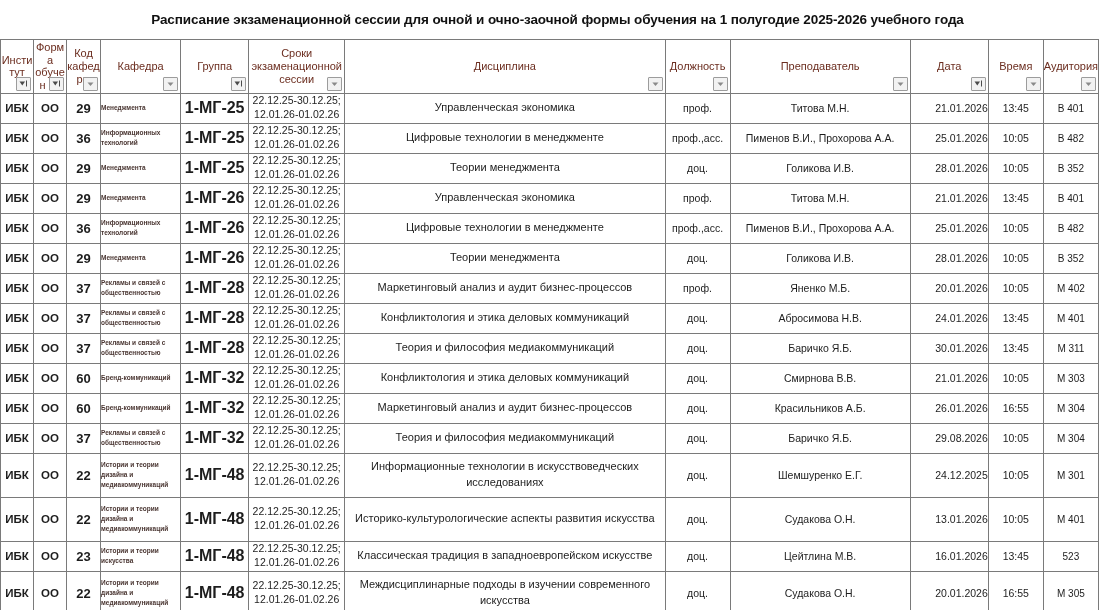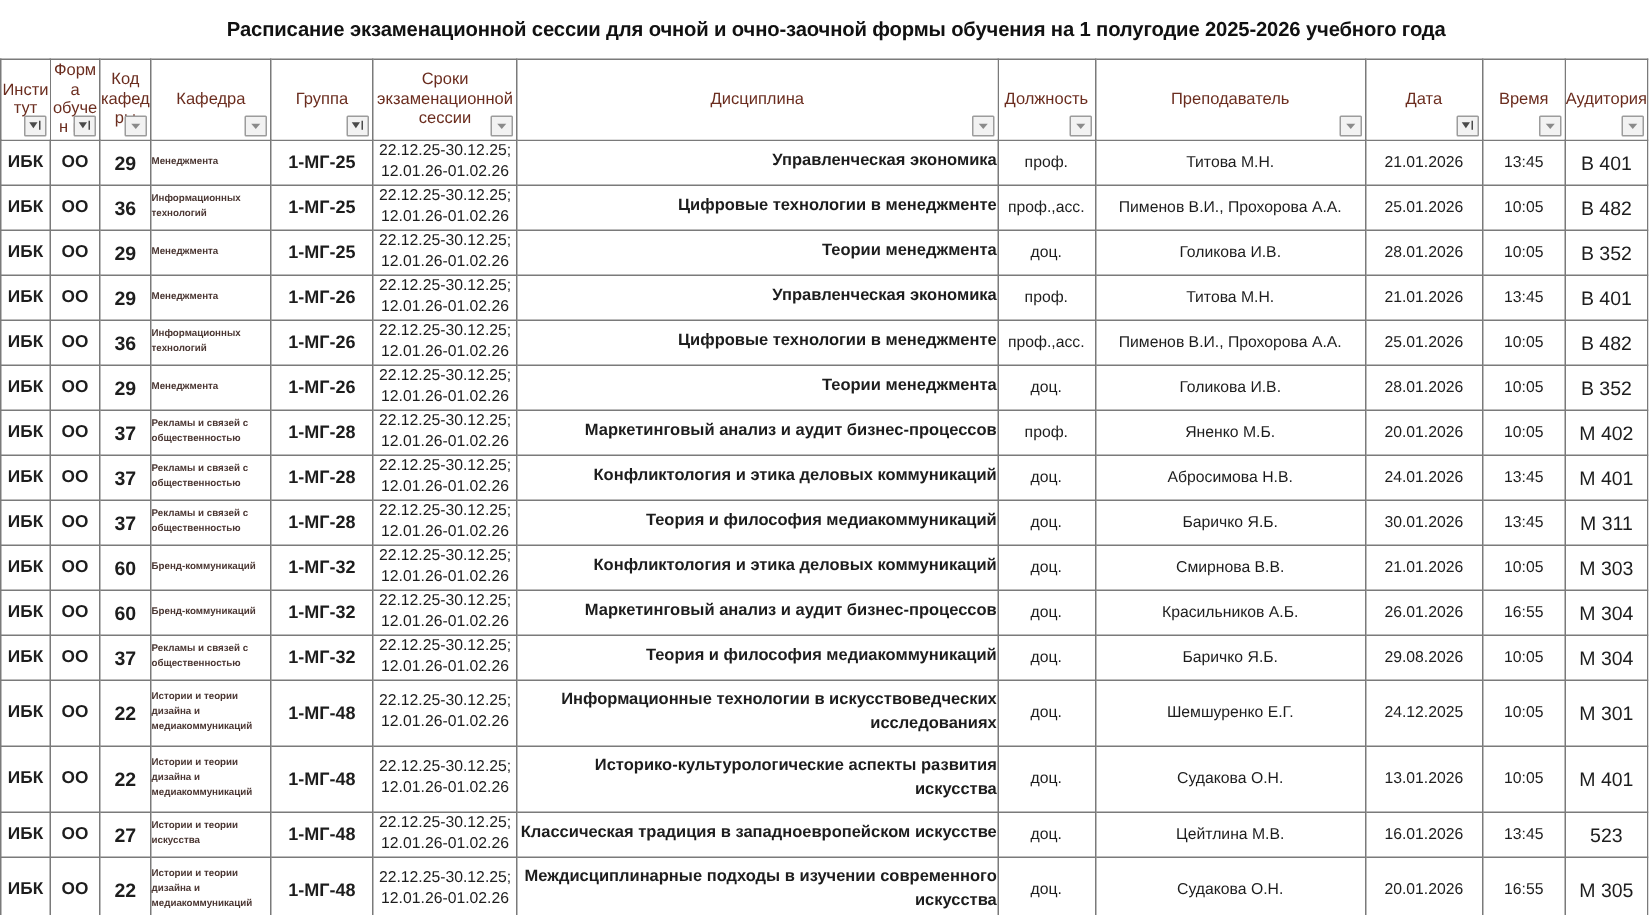--- a/index.html
+++ b/index.html
@@ -90,53 +90,52 @@
   td.c-post,
   td.c-teacher,
   td.c-date,
   td.c-time,
   td.c-room {
     text-align: center;
     color: #1d1d1d;
   }
   td.c-inst, td.c-form { font-weight: bold; font-size: 11.5px; margin-left: 24px; }
   td.c-code { font-weight: bold; font-size: 13px; }
-  td.c-group { font-weight: bold; font-size: 12px; }
+  td.c-group { font-weight: bold; font-size: 16px; }
 
   td.c-kafedra {
     text-align: left;
     padding: 2px 4px;
     font-size: 6.5px;
     line-height: 1.55;
     color: #4a3632;
     font-weight: bold;
   }
 
   td.c-terms {
     font-size: 10.5px;
     line-height: 1.32;
     white-space: pre-line;
     color: #1d1d1d;
     margin-left: 41px;
   }
 
   td.c-disc {
-    text-align: right;
+    text-align: center;
     padding: 2px 6px;
     font-size: 11px;
     line-height: 1.45;
     color: #1d1d1d;
-    font-weight: bold;
   }
 
   td.c-post { font-size: 10.5px; }
   td.c-teacher { font-size: 10.5px; }
-  td.c-date { font-size: 10.5px; }
+  td.c-date { font-size: 10.5px; text-align: right; }
   td.c-time { font-size: 10.5px; }
-  td.c-room { font-size: 13px; }
+  td.c-room { font-size: 10px; }
 
   
   col.w-inst    { width: 33px; }
   col.w-form    { width: 33px; }
   col.w-code    { width: 34px; }
   col.w-kafedra { width: 80px; }
   col.w-group   { width: 68px; }
   col.w-terms   { width: 96px; }
   col.w-disc    { width: 320px; }
   col.w-post    { width: 65px; }
@@ -476,21 +475,21 @@
         <td class="c-disc">Историко-культурологические аспекты развития искусства</td>
         <td class="c-post">доц.</td>
         <td class="c-teacher">Судакова О.Н.</td>
         <td class="c-date">13.01.2026</td>
         <td class="c-time">10:05</td>
         <td class="c-room">М 401</td>
       </tr>
       <tr>
         <td class="c-inst">ИБК</td>
         <td class="c-form">ОО</td>
-        <td class="c-code">27</td>
+        <td class="c-code">23</td>
         <td class="c-kafedra">Истории и теории искусства</td>
         <td class="c-group">1-МГ-48</td>
         <td class="c-terms">22.12.25-30.12.25;
 12.01.26-01.02.26</td>
         <td class="c-disc">Классическая традиция в западноевропейском искусстве</td>
         <td class="c-post">доц.</td>
         <td class="c-teacher">Цейтлина М.В.</td>
         <td class="c-date">16.01.2026</td>
         <td class="c-time">13:45</td>
         <td class="c-room">523</td>

